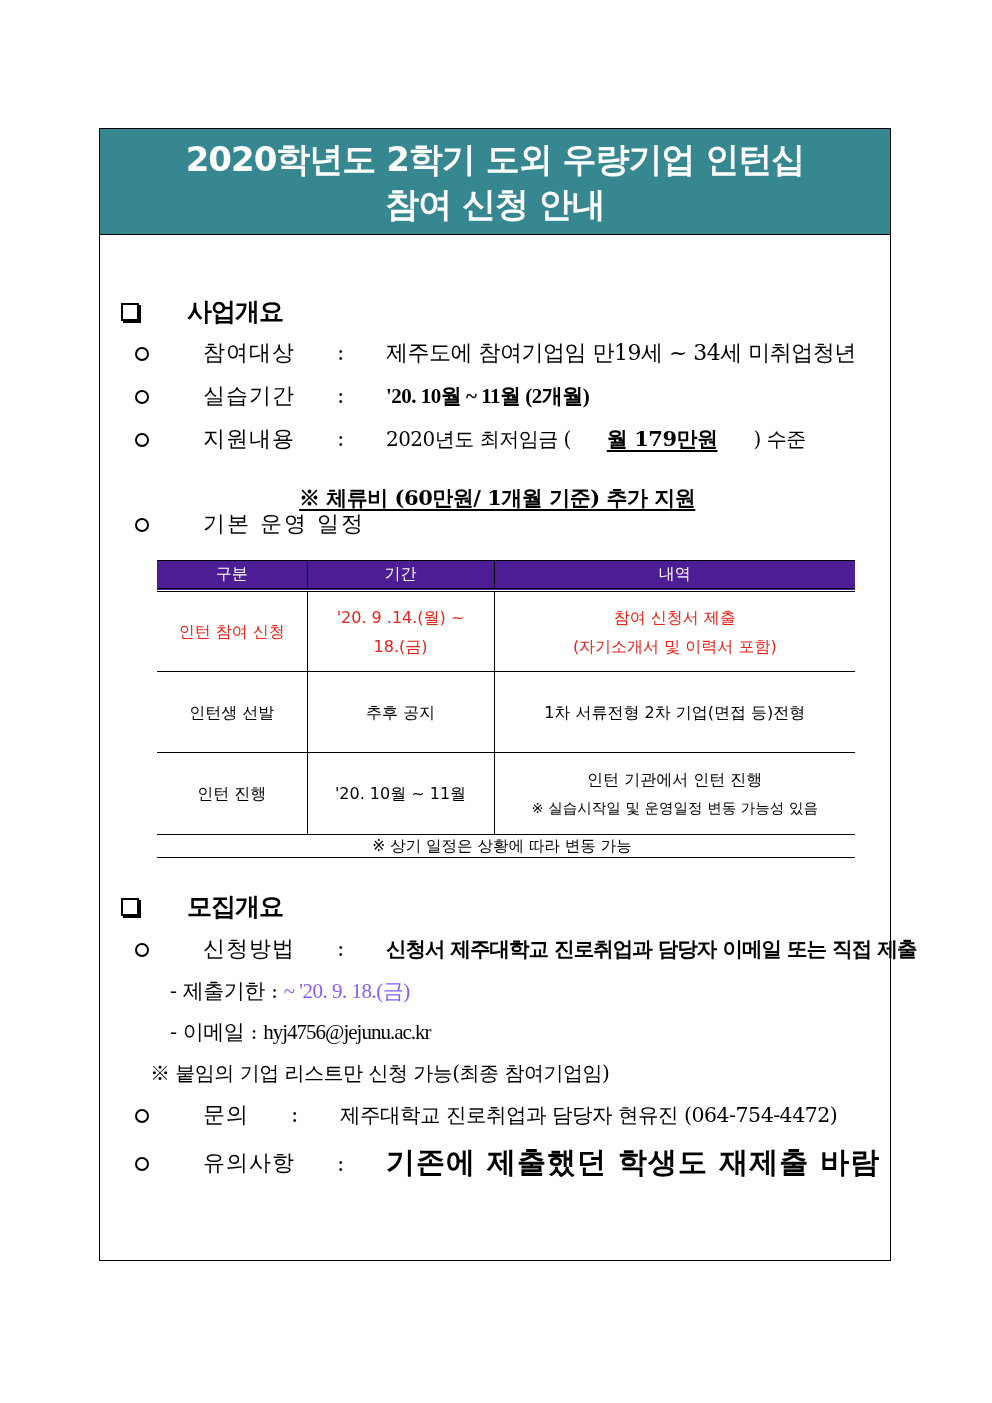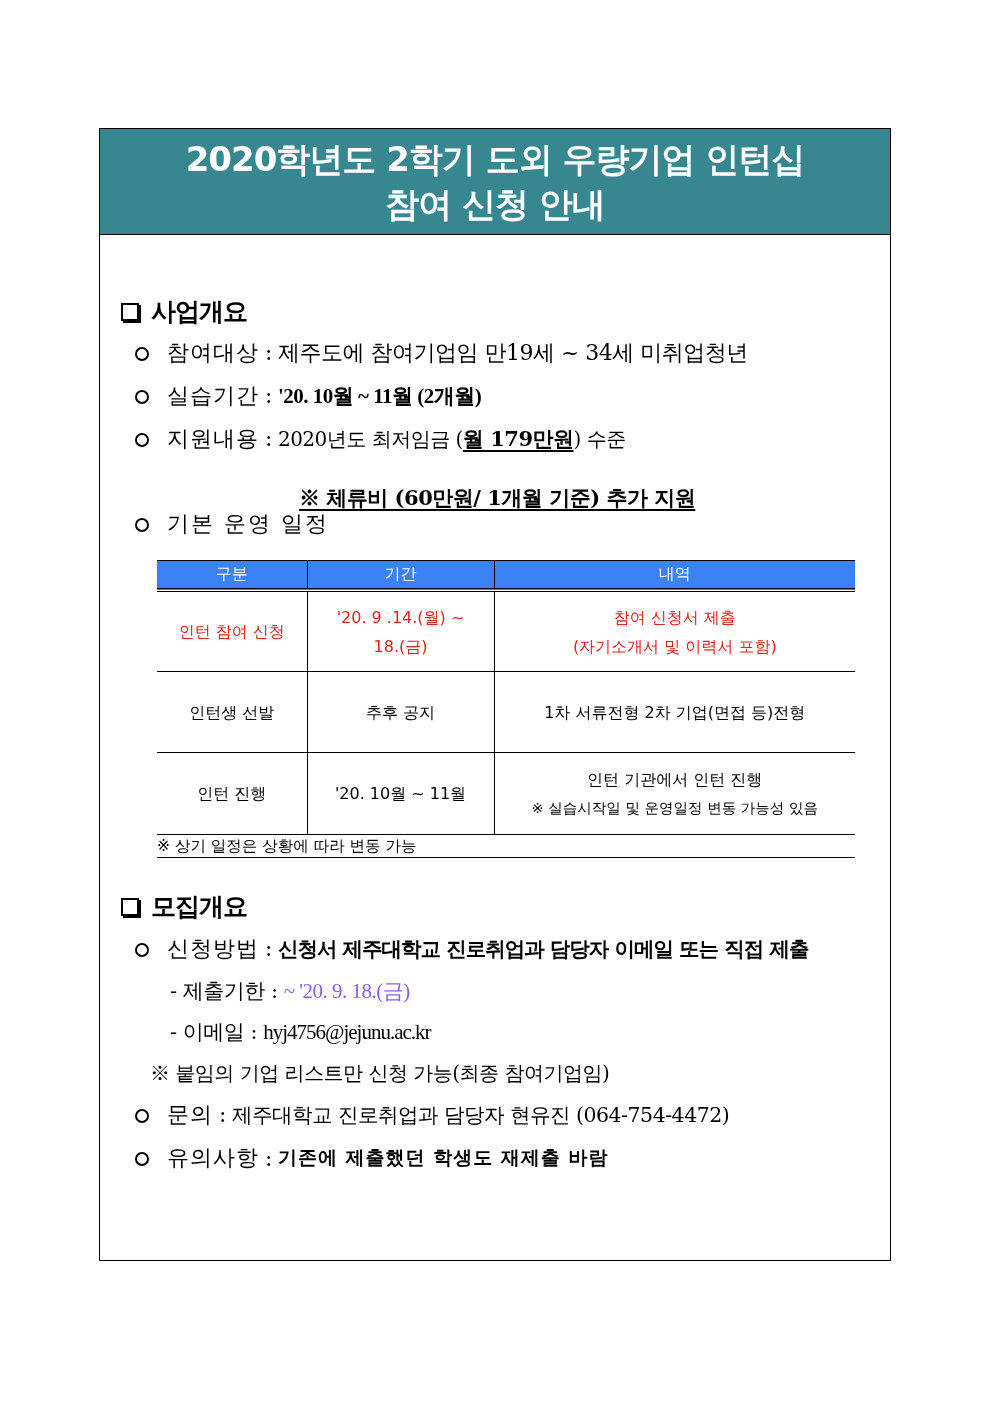--- a/index.html
+++ b/index.html
@@ -7,53 +7,53 @@
          font-family: "DejaVu Serif", "Liberation Serif", serif; color: #000; }
 
   .frame { position: absolute; left: 99px; top: 128px; width: 792px; height: 1133px;
            border: 1.5px solid #000; box-sizing: border-box; text-align: center; }
   .banner { position: absolute; left: 0; top: 0; right: 0; height: 105px;
             background: #378790; border-bottom: 1.5px solid #000;
             display: flex; flex-direction: column; align-items: center; justify-content: center; }
   .banner .line { color: #fff; font-family: "DejaVu Sans", sans-serif; font-weight: bold;
                   font-size: 34px; line-height: 45px; letter-spacing: -1px; }
 
-  .abs { position: absolute; white-space: nowrap; }
+  .abs { position: absolute; white-space: nowrap; gap: 36px; }
 
   .sec-title { font-family: "DejaVu Sans", sans-serif; font-weight: bold; font-size: 25px;
                display: flex; align-items: center; letter-spacing: -1px; }
   .sqbox { display: inline-block; width: 18px; height: 18px; border: 2px solid #000;
            box-shadow: 2px 2px 0 #000; margin-right: 12px; box-sizing: border-box; }
 
   .bullet-row { font-size: 22px; display: flex; align-items: baseline; letter-spacing: -0.5px; }
   .bullet { display: inline-block; width: 14px; height: 14px; border: 2.2px solid #000;
             border-radius: 50%; margin-right: 18px; box-sizing: border-box; transform: translateY(1px); }
   .label { letter-spacing: 1px; }
   .sep { margin: 0 6px; }
   .bold { font-weight: bold; }
   .red { color: #8b5cf6; }
   .u { text-decoration: underline; text-underline-offset: 4px; }
   .sub-row { font-size: 21px; letter-spacing: -0.5px; }
   .note-row { font-size: 20px; letter-spacing: -0.5px; }
 
   
   .tbl { position: absolute; left: 157px; top: 560px; width: 698px; border-collapse: collapse;
          font-family: "DejaVu Sans", sans-serif; font-size: 16px; }
-  .tbl th { background: #3b82f6; color: #fff; font-weight: normal; height: 27px; padding: 0;
+  .tbl th { background: #4c1d95; color: #fff; font-weight: normal; height: 27px; padding: 0;
             border-top: 1.5px solid #000; border-bottom: 4px double #000; border-left: 1px solid #000; }
   .tbl th:first-child { border-left: none; }
   .tbl td { text-align: center; vertical-align: middle; padding: 0; border-left: 1px solid #000;
             border-bottom: 1px solid #000; line-height: 29px; }
   .tbl td:first-child { border-left: none; }
   .tbl tr.r1 td { height: 79px; }
   .tbl tr.r2 td { height: 80px; }
   .tbl tr.r3 td { height: 81px; }
   .tbl td.red { color: #e8221b; }
   .tbl .small { font-size: 14.5px; }
-  .tbl tr.foot td { height: 22px; text-align: left; padding-right: 8px; font-size: 15.5px;
+  .tbl tr.foot td { height: 22px; text-align: center; padding-right: 8px; font-size: 15.5px;
                     line-height: 22px; border-left: none; }
 </style>
 </head>
 <body>
 
 <div class="frame">
   <div class="banner">
     <div class="line">2020학년도 2학기 도외 우량기업 인턴십</div>
     <div class="line">참여 신청 안내</div>
   </div>
@@ -166,14 +166,14 @@
   <span class="bullet"></span>
   <span class="label">문의</span>
   <span class="sep">:</span>
   <span style="font-size:20.5px;">제주대학교 진로취업과 담당자 현유진 (064-754-4472)</span>
 </div>
 
 <div class="abs bullet-row" style="left:135px; top:1143px;align-items:center;">
   <span class="bullet"></span>
   <span class="label">유의사항</span>
   <span class="sep">:</span>
-  <span class="bold" style="font-size:19px; letter-spacing:1px;">기존에 제출했던 학생도 재제출 바람</span>
+  <span class="bold" style="font-size:29px; letter-spacing:1px;">기존에 제출했던 학생도 재제출 바람</span>
 </div>
 
 </body></html>

